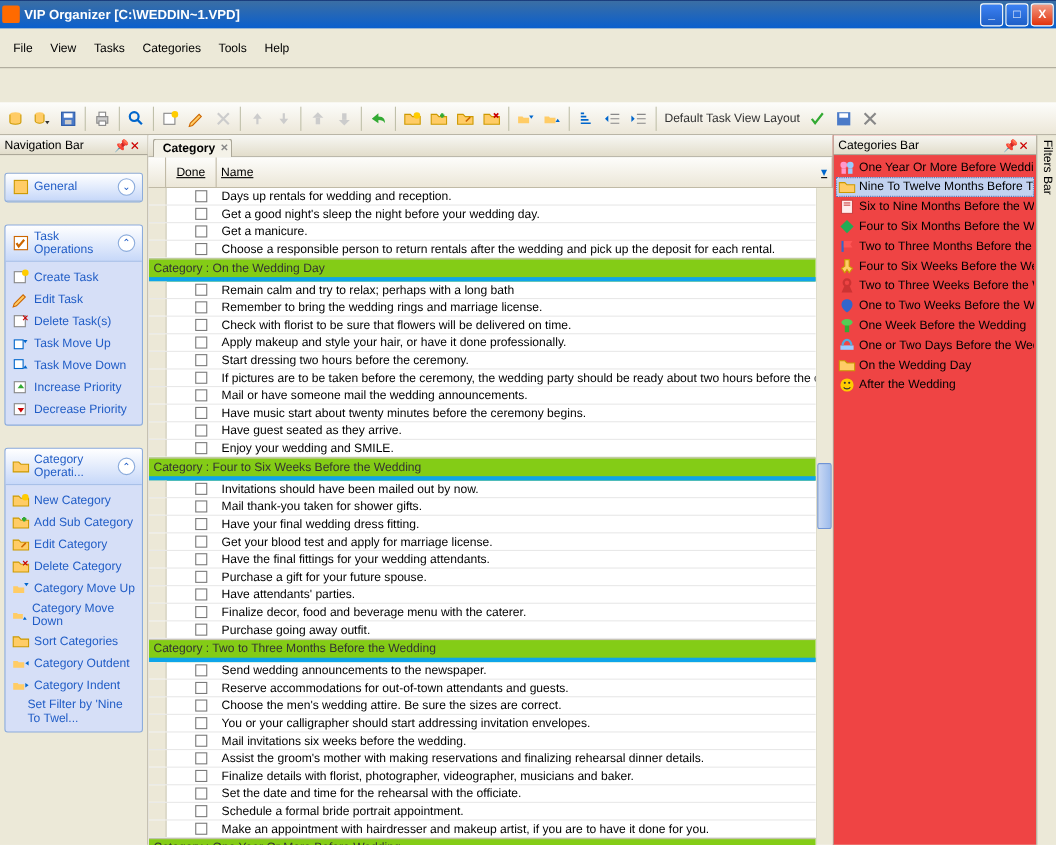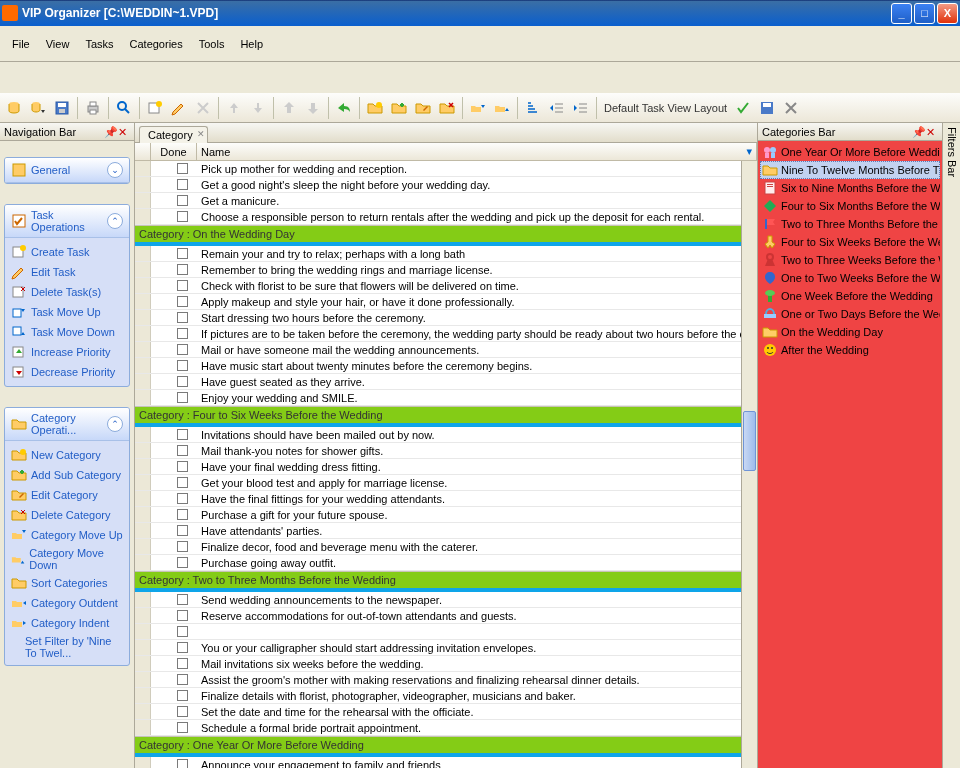--- a/index.html
+++ b/index.html
@@ -24,23 +24,23 @@
 .panelhead .sp{flex:1;}
 .pinx{width:12px;height:12px;margin-left:2px;display:inline-block;}
 .navpanel{background:#d6dff7;border:1px solid #8cacdc;margin:4px;border-radius:3px;overflow:hidden;}
 .navsect{background:linear-gradient(#fff,#c7d8f9);padding:4px 6px;font-weight:normal;color:#215dc6;display:flex;align-items:center;border-bottom:1px solid #a8c0e8;}
 .navsect .chev{width:16px;height:16px;border:1px solid #8cacdc;border-radius:50%;background:#fff;display:flex;align-items:center;justify-content:center;font-size:9px;color:#215dc6;}
 .navitems{padding:4px 2px;}
 .navitem{display:flex;align-items:center;padding:2px 4px;color:#215dc6;cursor:default;}
 .nicon{margin-right:4px;}
 .center{flex:1;display:flex;flex-direction:column;background:#fff;min-width:0;}
 .tabhead{height:20px;background:linear-gradient(#f7f7f3,#e2ddcb);border-bottom:1px solid #aca899;display:flex;align-items:flex-end;padding-left:4px;}
-.tab{background:#f4f2e8;border:1px solid #aca899;border-bottom:none;padding:2px 14px 2px 8px;border-radius:3px 3px 0 0;margin-bottom:-1px;position:relative;}
+.tab{background:#f4f2e8;border:1px solid #aca899;border-bottom:none;padding:2px 14px 2px 8px;border-radius:3px 3px 0 0;margin-bottom:-1px;position:relative;font-weight:bold;}
 .tab .x{position:absolute;right:2px;top:2px;font-size:9px;color:#888;}
-.colhead{height:18px;background:linear-gradient(#fdfdfb,#ece7d8);border-bottom:1px solid #c0baa6;display:flex;}
+.colhead{height:28px;background:linear-gradient(#fdfdfb,#ece7d8);border-bottom:1px solid #c0baa6;display:flex;text-decoration:underline;}
 .colhead .c{border-right:1px solid #c0baa6;padding:2px 4px;display:flex;align-items:center;}
 .grid{flex:1;overflow:auto;background:#fff;}
 .grp{background:#84cc16;border-top:1px solid #c8c4b4;border-bottom:4px solid #0ea5e9;padding:2px 4px;font-size:11px;color:#333;}
 .row{display:flex;align-items:center;height:16px;border-bottom:1px solid #e8e8e8;}
 .row .gutter{width:16px;background:#ece8d7;height:100%;border-right:1px solid #d0ccbc;}
 .row .ind{width:16px;display:flex;align-items:center;justify-content:center;}
 .row .chk{width:30px;display:flex;align-items:center;justify-content:center;}
 .row .chk .box{width:11px;height:11px;border:1px solid #7a7a7a;background:#fff;}
 .row .nm{flex:1;padding:0 4px;white-space:nowrap;overflow:hidden;}
 .vscroll{width:16px;background:#ece9d8;border-left:1px solid #aca899;position:relative;}
@@ -404,21 +404,21 @@
         </div>
   </div>
   <div style="display:flex;flex:1;min-height:0">
    <div class="grid" id="grid">
           <div class="row">
             <div class="gutter"></div>
             <div class="ind"></div>
             <div class="chk">
               <div class="box"></div>
             </div>
-            <div class="nm">Pick up mother for wedding and reception.</div>
+            <div class="nm">Days up rentals for wedding and reception.</div>
           </div>
           <div class="row">
             <div class="gutter"></div>
             <div class="ind"></div>
             <div class="chk">
               <div class="box"></div>
             </div>
             <div class="nm">Get a good night's sleep the night before your wedding day.</div>
           </div>
           <div class="row">
@@ -437,21 +437,21 @@
             </div>
             <div class="nm">Choose a responsible person to return rentals after the wedding and pick up the deposit for each rental.</div>
           </div>
           <div class="grp">Category : On the Wedding Day</div>
           <div class="row">
             <div class="gutter"></div>
             <div class="ind"></div>
             <div class="chk">
               <div class="box"></div>
             </div>
-            <div class="nm">Remain your and try to relax; perhaps with a long bath</div>
+            <div class="nm">Remain calm and try to relax; perhaps with a long bath</div>
           </div>
           <div class="row">
             <div class="gutter"></div>
             <div class="ind"></div>
             <div class="chk">
               <div class="box"></div>
             </div>
             <div class="nm">Remember to bring the wedding rings and marriage license.</div>
           </div>
           <div class="row">
@@ -526,21 +526,21 @@
               <div class="box"></div>
             </div>
             <div class="nm">Invitations should have been mailed out by now.</div>
           </div>
           <div class="row">
             <div class="gutter"></div>
             <div class="ind"></div>
             <div class="chk">
               <div class="box"></div>
             </div>
-            <div class="nm">Mail thank-you notes for shower gifts.</div>
+            <div class="nm">Mail thank-you taken for shower gifts.</div>
           </div>
           <div class="row">
             <div class="gutter"></div>
             <div class="ind"></div>
             <div class="chk">
               <div class="box"></div>
             </div>
             <div class="nm">Have your final wedding dress fitting.</div>
           </div>
           <div class="row">
@@ -607,20 +607,21 @@
               <div class="box"></div>
             </div>
             <div class="nm">Reserve accommodations for out-of-town attendants and guests.</div>
           </div>
           <div class="row">
             <div class="gutter"></div>
             <div class="ind"></div>
             <div class="chk">
               <div class="box"></div>
             </div>
+            <div class="nm">Choose the men's wedding attire. Be sure the sizes are correct.</div>
           </div>
           <div class="row">
             <div class="gutter"></div>
             <div class="ind"></div>
             <div class="chk">
               <div class="box"></div>
             </div>
             <div class="nm">You or your calligrapher should start addressing invitation envelopes.</div>
           </div>
           <div class="row">
@@ -655,20 +656,28 @@
             </div>
             <div class="nm">Set the date and time for the rehearsal with the officiate.</div>
           </div>
           <div class="row">
             <div class="gutter"></div>
             <div class="ind"></div>
             <div class="chk">
               <div class="box"></div>
             </div>
             <div class="nm">Schedule a formal bride portrait appointment.</div>
+          </div>
+          <div class="row">
+            <div class="gutter"></div>
+            <div class="ind"></div>
+            <div class="chk">
+              <div class="box"></div>
+            </div>
+            <div class="nm">Make an appointment with hairdresser and makeup artist, if you are to have it done for you.</div>
           </div>
           <div class="grp">Category : One Year Or More Before Wedding</div>
           <div class="row">
             <div class="gutter"></div>
             <div class="ind"></div>
             <div class="chk">
               <div class="box"></div>
             </div>
             <div class="nm">Announce your engagement to family and friends</div>
           </div>

